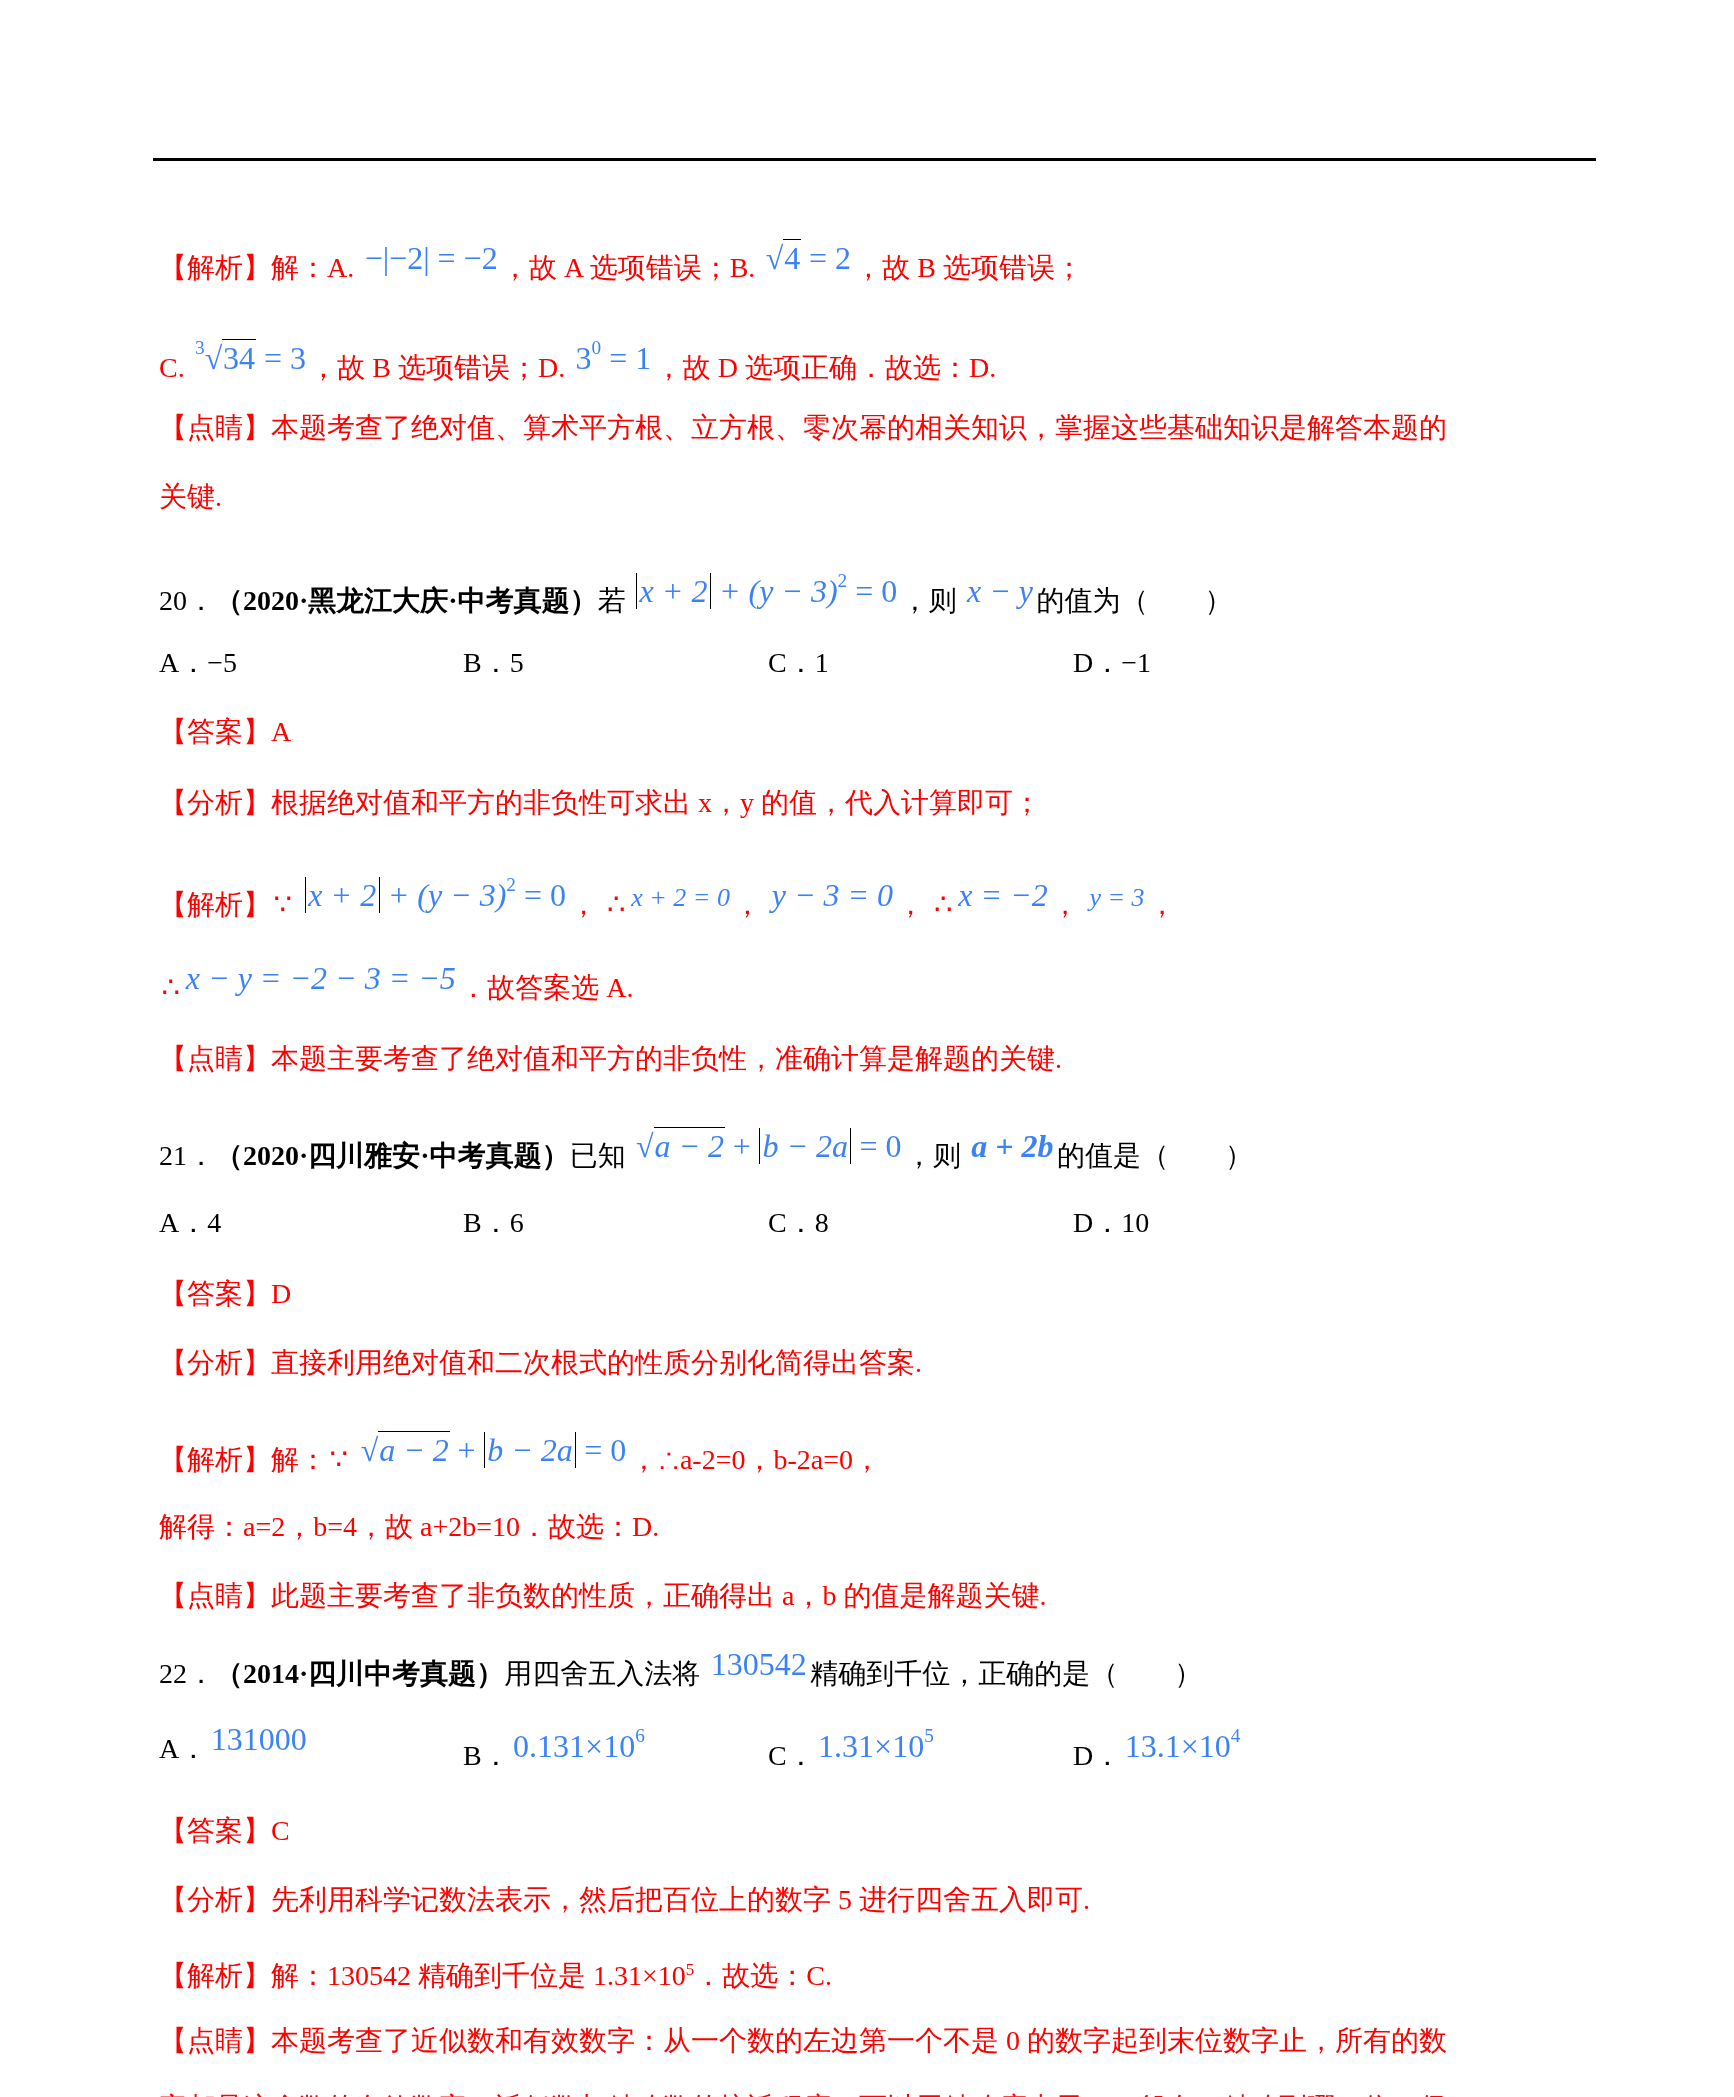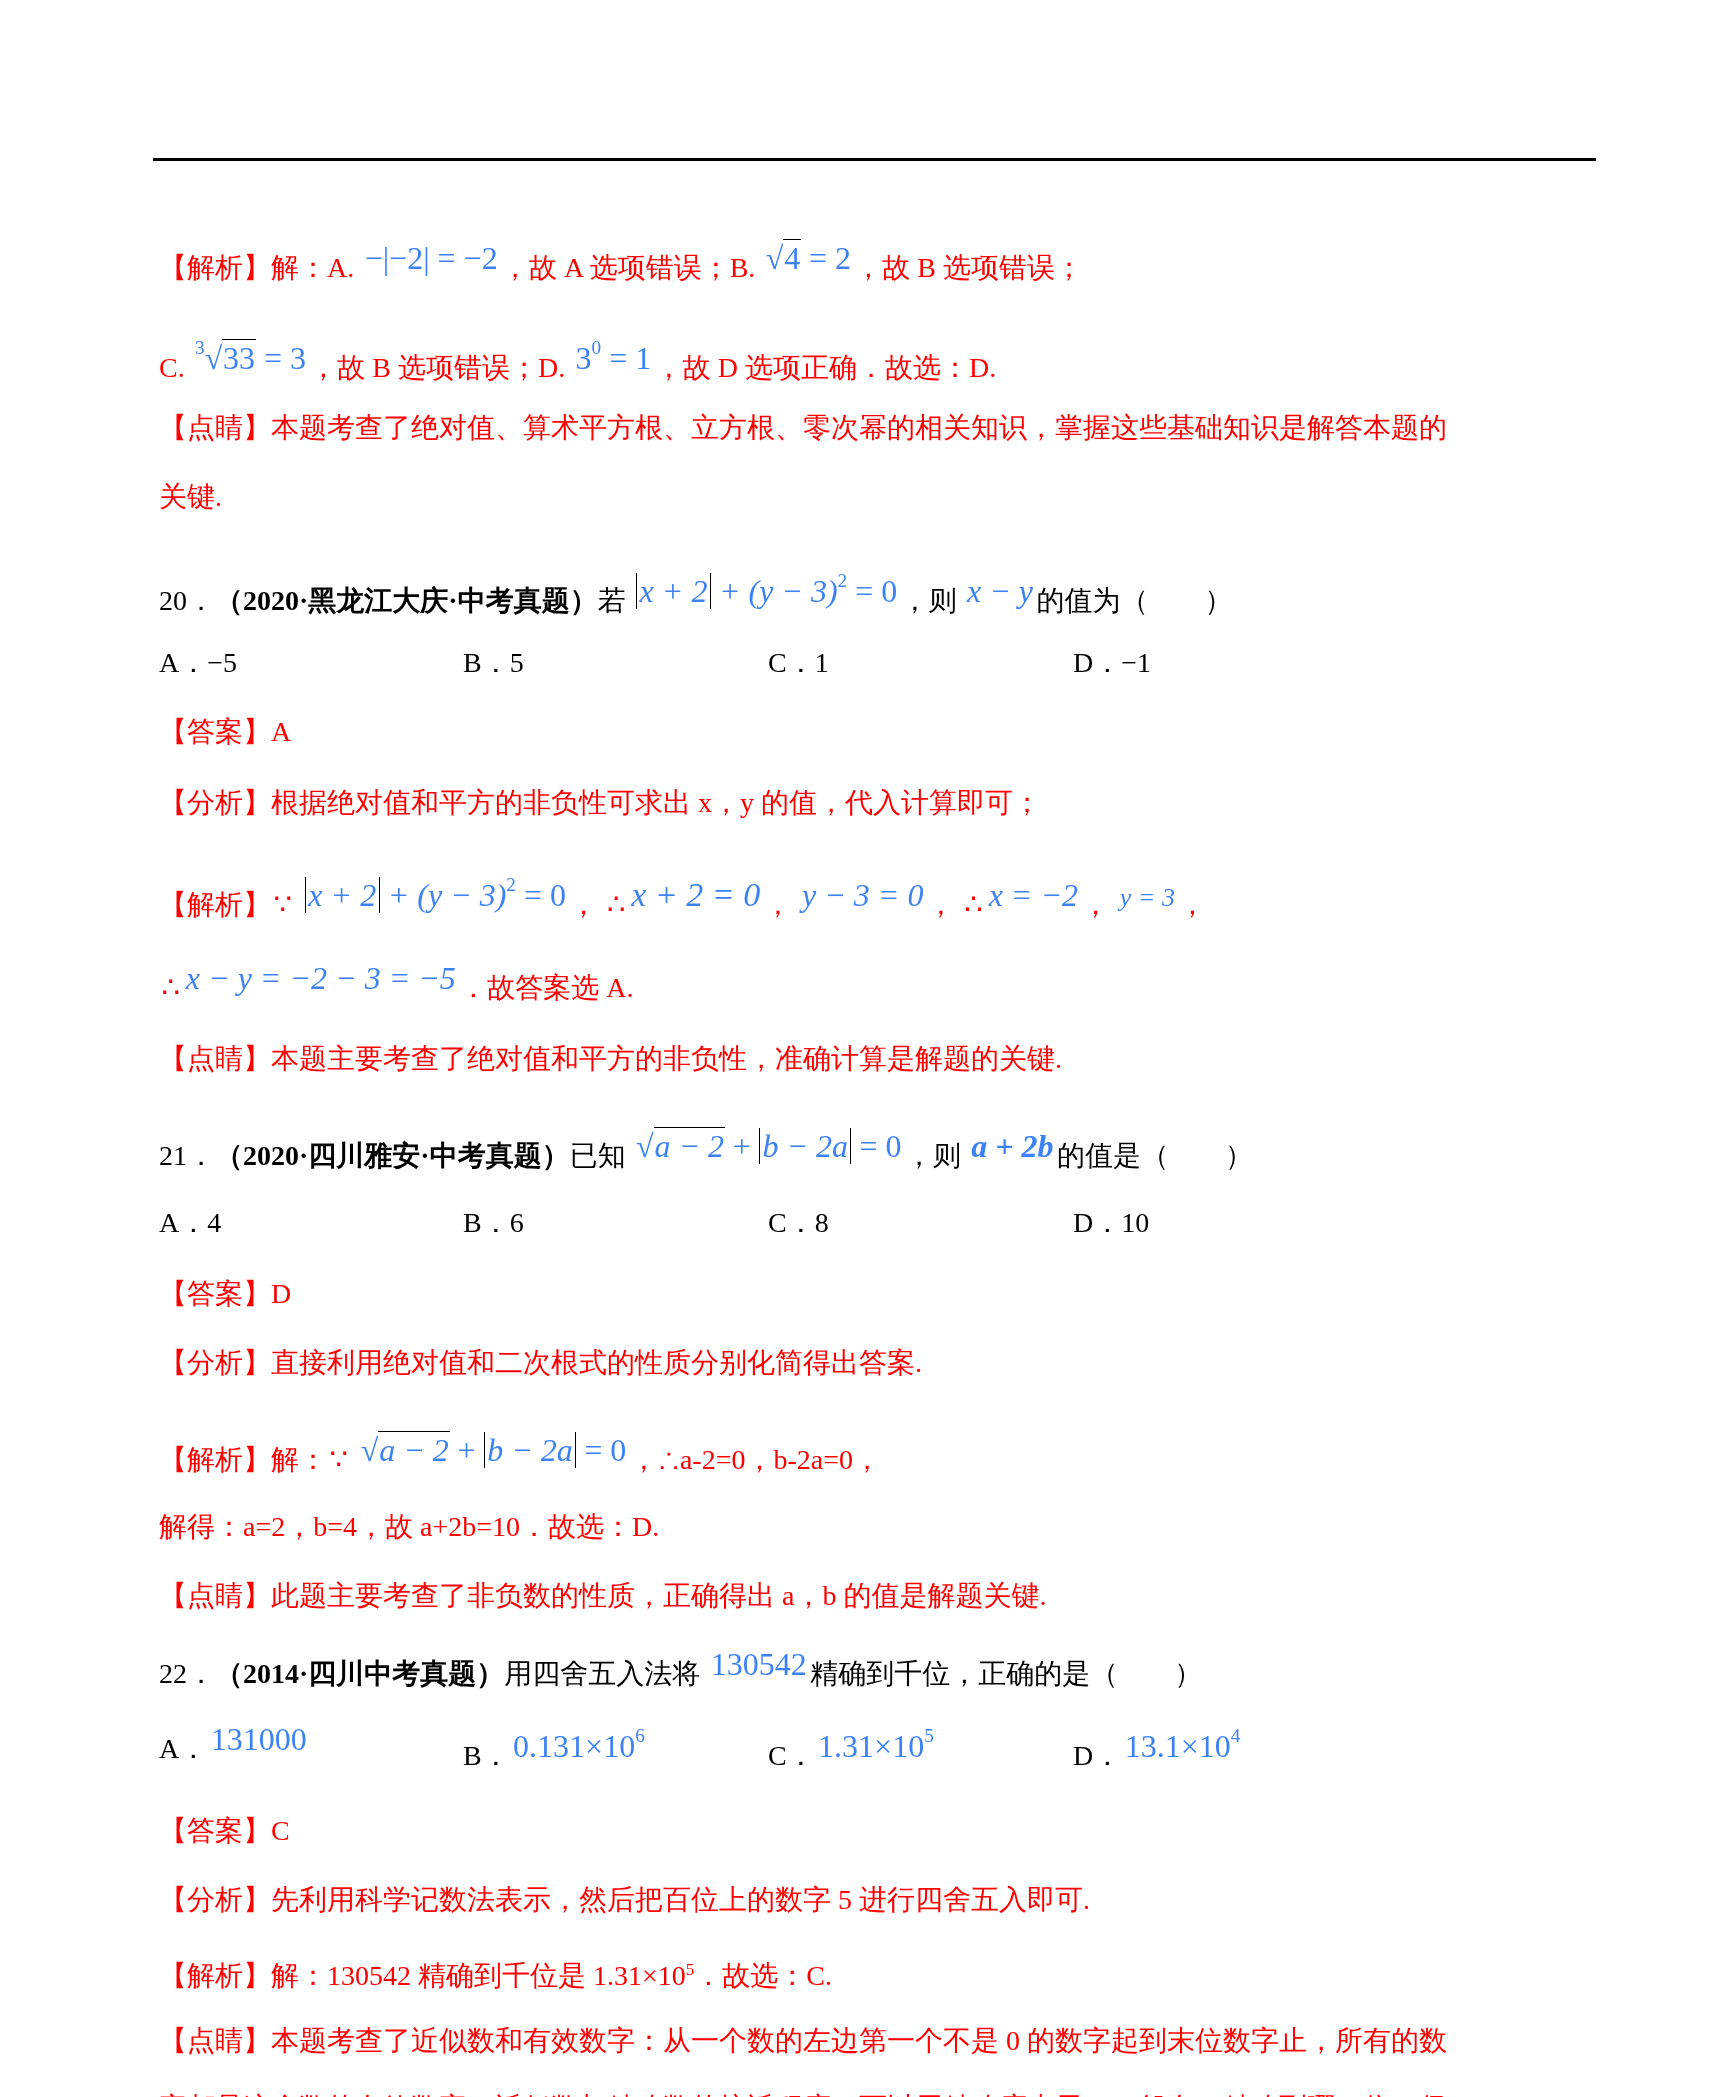--- a/index.html
+++ b/index.html
@@ -39,21 +39,21 @@
 
 <div class="rule"></div>
 
 <div class="line red" style="top:247px">
   <span class="tag">【解析】</span><span>解：A.</span>
   <span class="math"><span>−|−2| = −2</span></span><span>，故 A 选项错误；B.</span>
   <span class="math">√<span class="sqrt">4</span><span> = 2</span></span><span>，故 B 选项错误；</span>
 </div>
 <div class="line red" style="top:340px">
   <span>C.</span>
-  <span class="math"><sup>3</sup>√<span class="sqrt">33</span><span> = 3</span></span><span>，故 B 选项错误；D.</span>
+  <span class="math"><sup>3</sup>√<span class="sqrt">34</span><span> = 3</span></span><span>，故 B 选项错误；D.</span>
   <span class="math"><span>3</span><sup>0</sup><span> = 1</span></span><span>，故 D 选项正确．故选：D.</span>
 </div>
 <div class="line red" style="top:409px">
   <span class="tag">【点睛】</span><span>本题考查了绝对值、算术平方根、立方根、零次幂的相关知识，掌握这些基础知识是解答本题的</span>
 </div>
 <div class="line red" style="top:478px">
   <span>关键.</span>
 </div>
 
 <div class="line black" style="top:573px">
@@ -69,21 +69,21 @@
 </div>
 <div class="line red" style="top:713px">
   <span class="tag">【答案】</span><span>A</span>
 </div>
 <div class="line red" style="top:784px">
   <span class="tag">【分析】</span><span>根据绝对值和平方的非负性可求出 x，y 的值，代入计算即可；</span>
 </div>
 <div class="line red" style="top:877px">
   <span class="tag">【解析】</span><span class="therefore">∵</span>
   <span class="math"><span class="abs"><i>x + 2</i></span><i> + (y − 3)</i><sup>2</sup><span> = 0</span></span><span>，</span>
-  <span class="therefore">∴</span><span class="math" style="font-size:34px"><i>x + 2 = 0</i></span><span>，</span>
+  <span class="therefore">∴</span><span class="math" style="font-size:26px"><i>x + 2 = 0</i></span><span>，</span>
   <span class="math"><i>y − 3 = 0</i></span><span>，</span>
   <span class="therefore">∴</span><span class="math"><i>x = −2</i></span><span>，</span>
   <span class="math" style="font-size:26px"><i>y = 3</i></span><span>，</span>
 </div>
 <div class="line red" style="top:967px">
   <span class="therefore">∴</span><span class="math"><i>x − y = −2 − 3 = −5</i></span><span>．故答案选 A.</span>
 </div>
 <div class="line red" style="top:1040px">
   <span class="tag">【点睛】</span><span>本题主要考查了绝对值和平方的非负性，准确计算是解题的关键.</span>
 </div>

